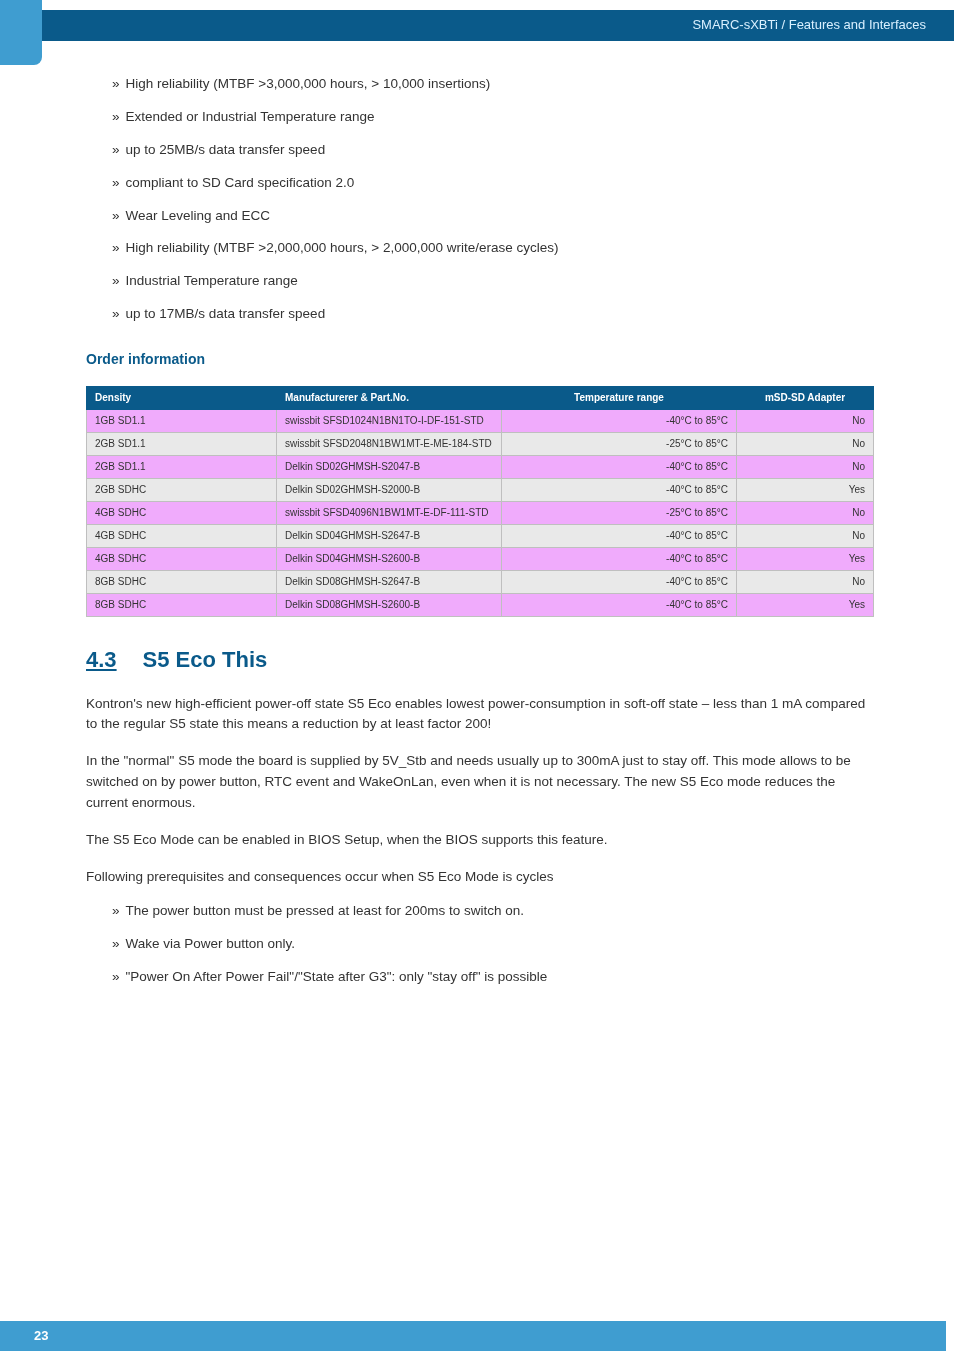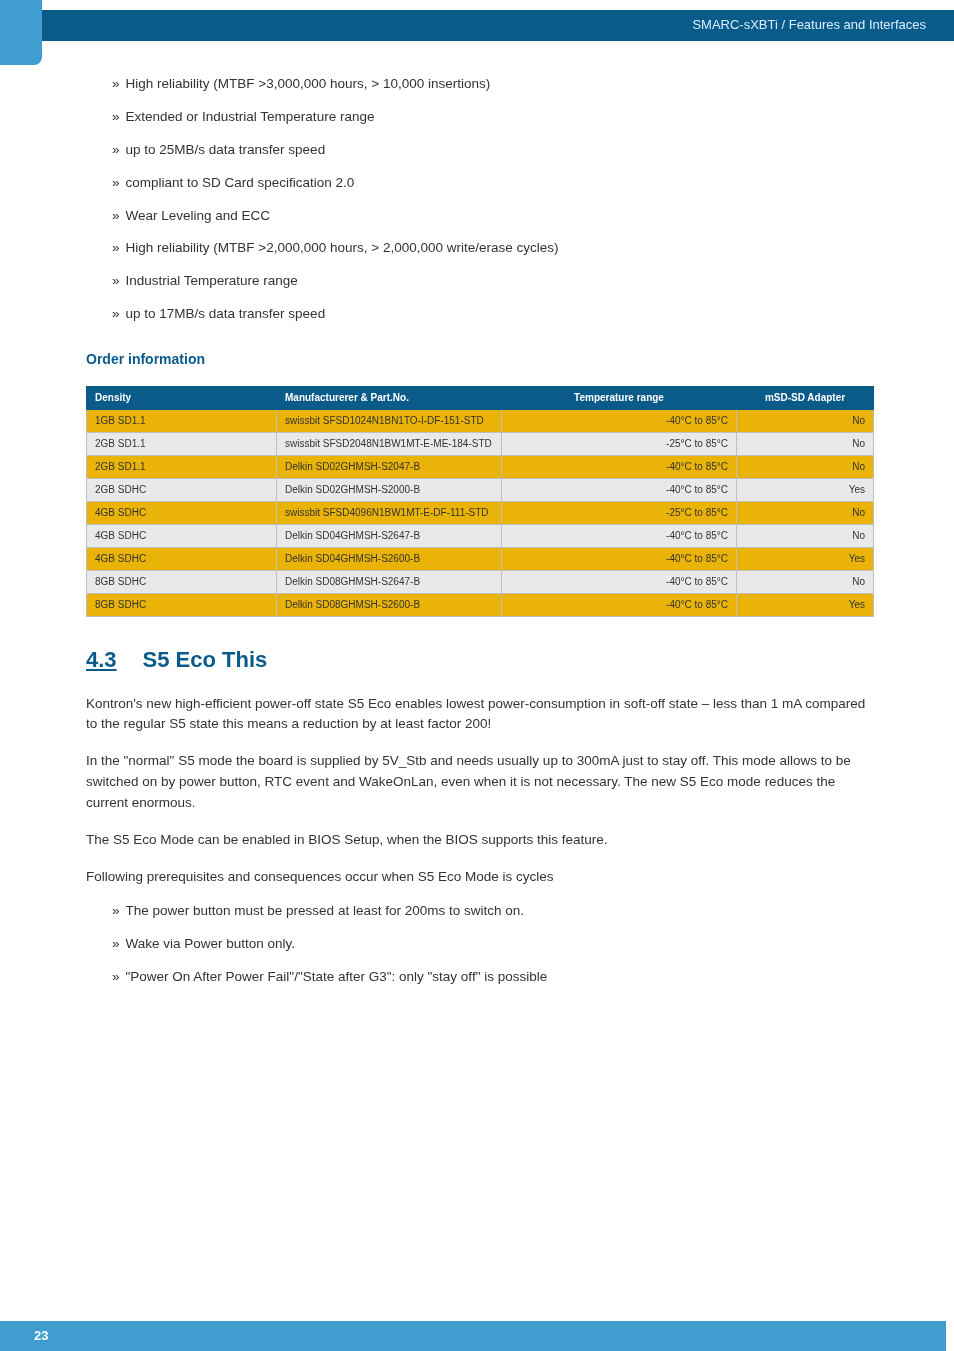--- a/index.html
+++ b/index.html
@@ -72,21 +72,21 @@
       border: 1px solid #0a5a8a;
     }
     thead th.center { text-align: center; }
     tbody td {
       padding: 4px 8px;
       border: 1px solid #bfbfbf;
       vertical-align: top;
       color: #333;
     }
     tbody td.center { text-align: right; margin-top: 21px; }
-    tbody tr.odd { background: #eab308; }
+    tbody tr.odd { background: #f0abfc; }
     tbody tr.even { background: #e9e9e9; }
     .col-density { width: 190px; }
     .col-part { width: 225px; }
     .col-temp { width: 235px; }
     .col-adapter { width: auto; }
 
     .section-title {
       margin-top: 28px;
       color: #0a5a8a;
       font-size: 22px;

